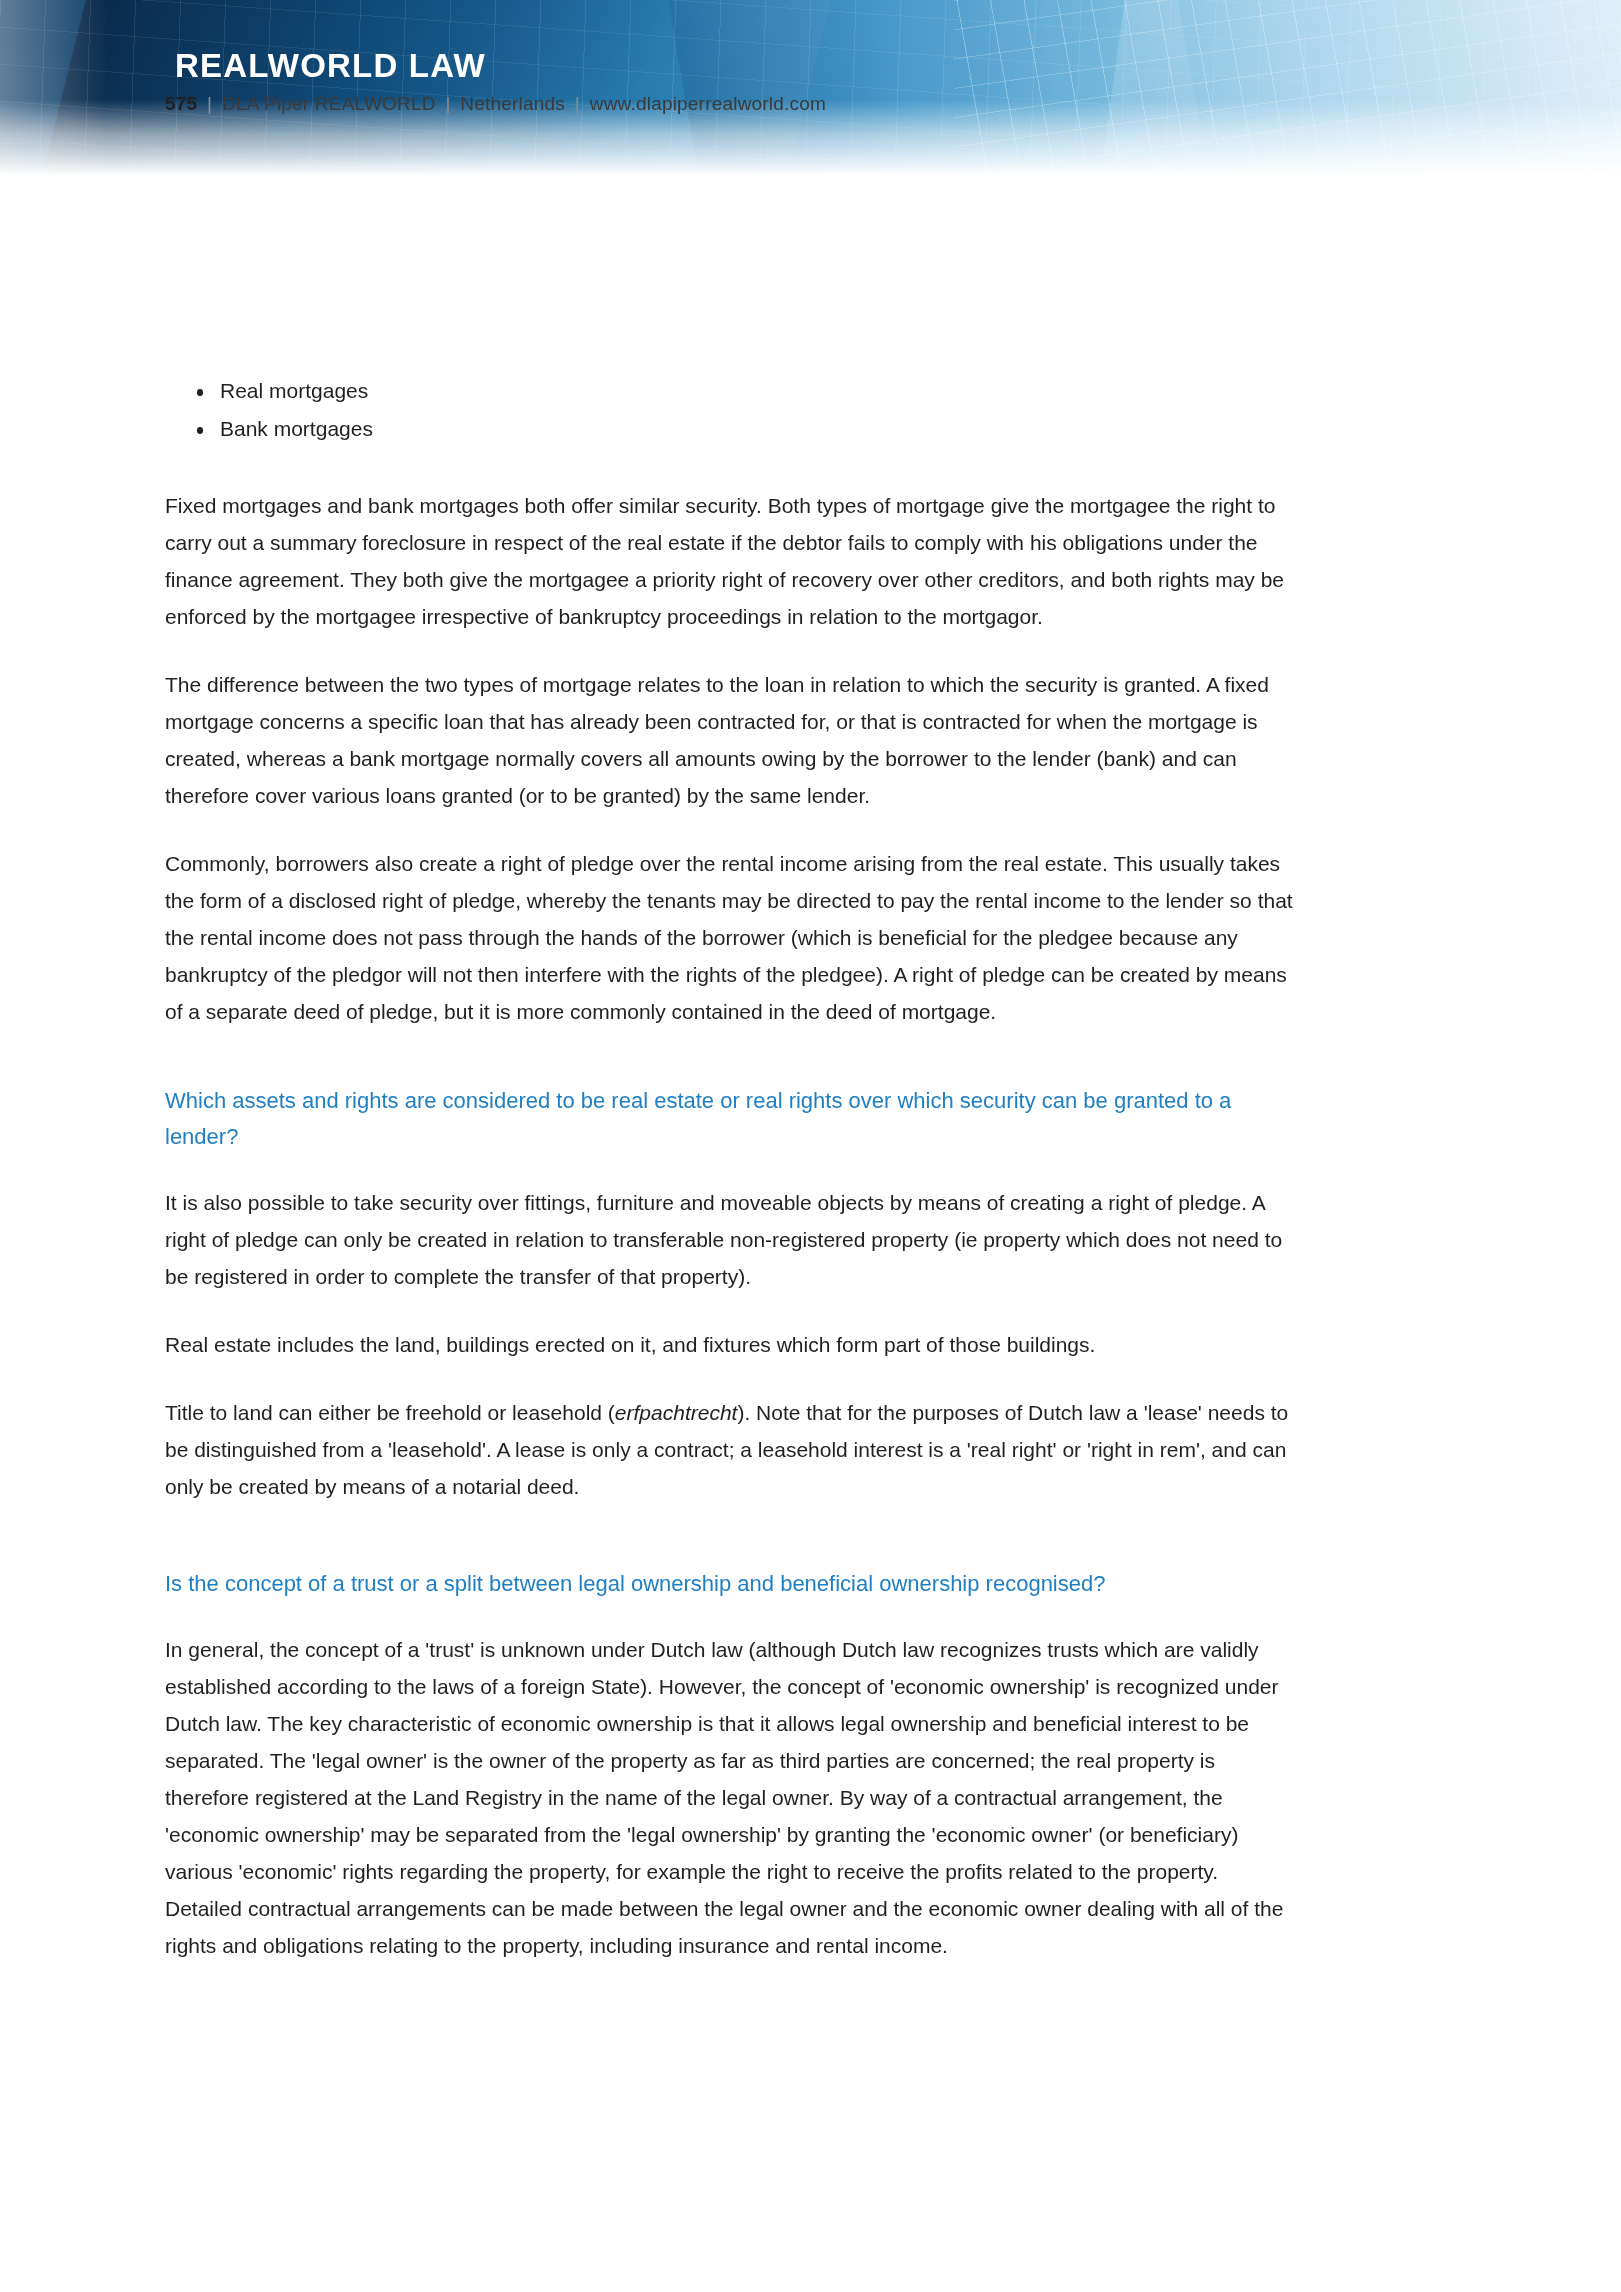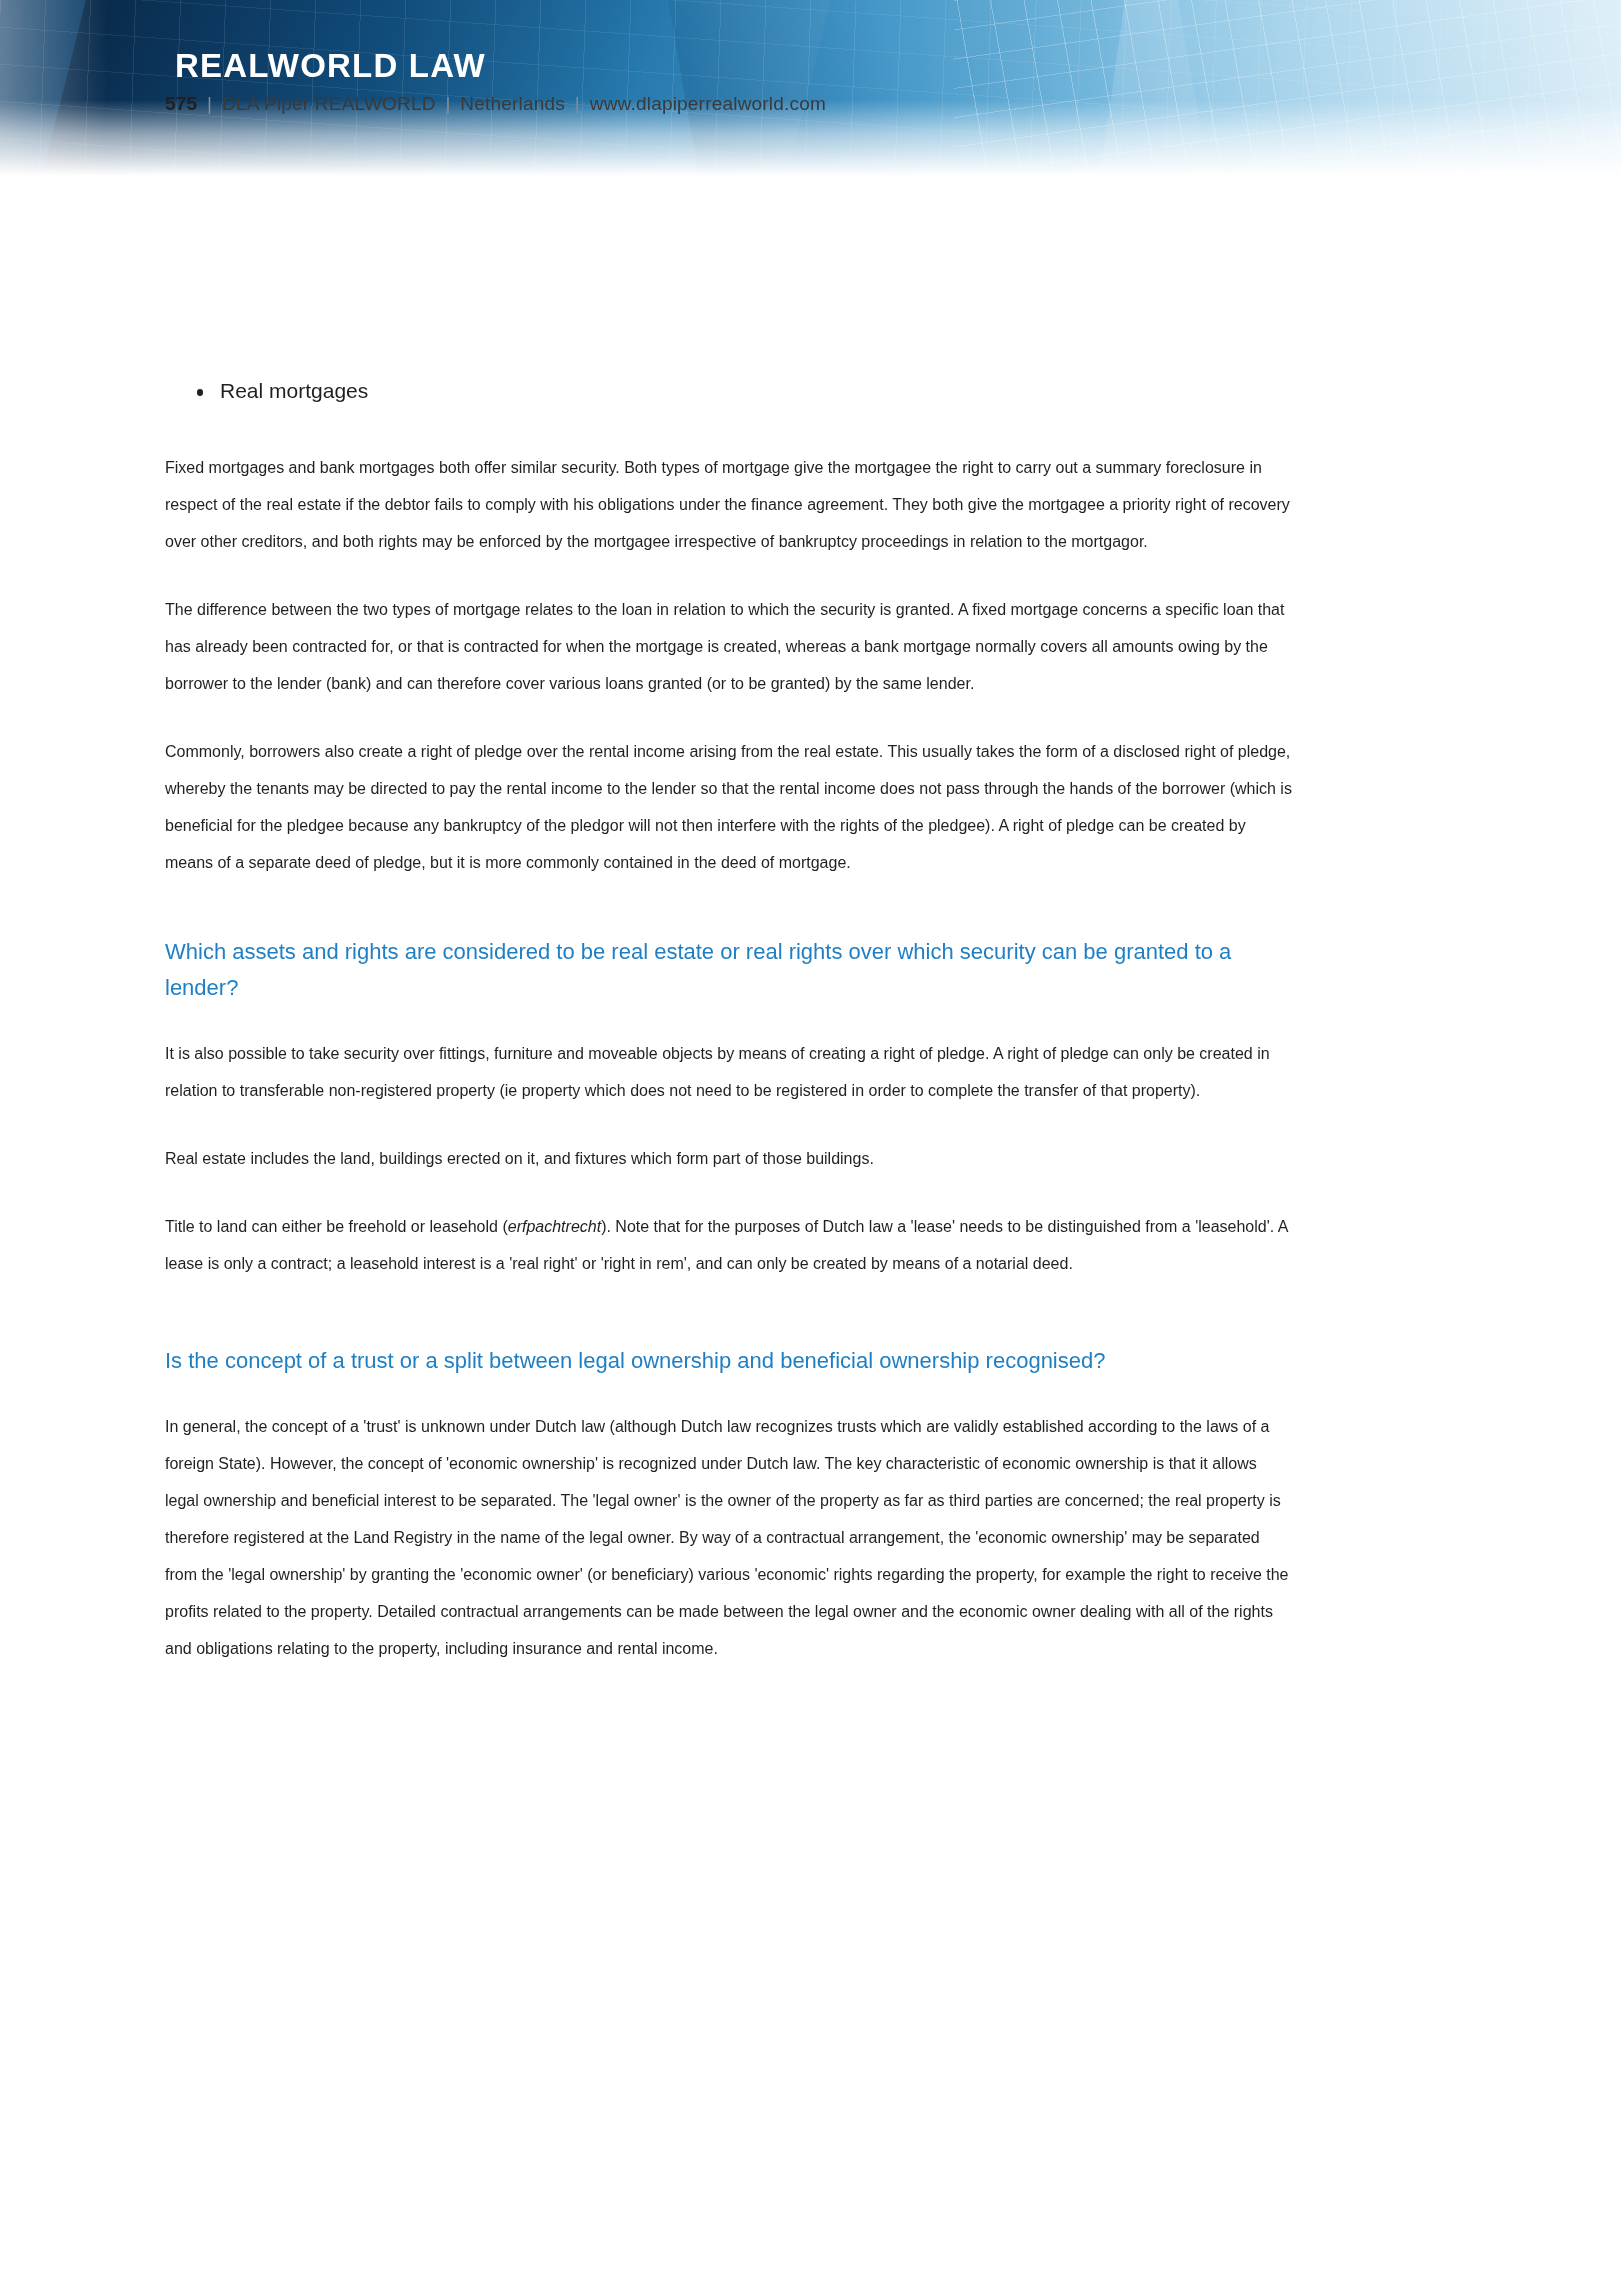--- a/index.html
+++ b/index.html
@@ -116,21 +116,21 @@
     left: -23.5px;
     top: 16.7px;
     width: 6.9px;
     height: 6.9px;
     border-radius: 50%;
     background: #231f20;
   }
 
   p.para {
     margin: 0 0 31px 0;
-    font-size: 16px;
+    font-size: 21px;
     line-height: 37px;
     color: #231f20;
     text-align: left;
   }
 
   h2.qhead {
     margin: 53px 0 29px 0;
     font-size: 22px;
     line-height: 36px;
     font-weight: normal;
@@ -173,20 +173,21 @@
   <div class="fadeLeft"></div>
   <div class="fade"></div>
   <div class="brand">REALWORLD LAW</div>
 </div>
 
 <div class="page">
   <div class="content">
 
     <ul class="bullets">
       <li>Real mortgages</li>
+      <li>Bank mortgages</li>
     </ul>
 
     <p class="para">Fixed mortgages and bank mortgages both offer similar security. Both types of mortgage give the mortgagee the right to carry out a summary foreclosure in respect of the real estate if the debtor fails to comply with his obligations under the finance agreement. They both give the mortgagee a priority right of recovery over other creditors, and both rights may be enforced by the mortgagee irrespective of bankruptcy proceedings in relation to the mortgagor.</p>
     <p class="para">The difference between the two types of mortgage relates to the loan in relation to which the security is granted. A fixed mortgage concerns a specific loan that has already been contracted for, or that is contracted for when the mortgage is created, whereas a bank mortgage normally covers all amounts owing by the borrower to the lender (bank) and can therefore cover various loans granted (or to be granted) by the same lender.</p>
     <p class="para">Commonly, borrowers also create a right of pledge over the rental income arising from the real estate. This usually takes the form of a disclosed right of pledge, whereby the tenants may be directed to pay the rental income to the lender so that the rental income does not pass through the hands of the borrower (which is beneficial for the pledgee because any bankruptcy of the pledgor will not then interfere with the rights of the pledgee). A right of pledge can be created by means of a separate deed of pledge, but it is more commonly contained in the deed of mortgage.</p>
 
     <h2 class="qhead">Which assets and rights are considered to be real estate or real rights over which security can be granted to a lender?</h2>
 
     <p class="para">It is also possible to take security over fittings, furniture and moveable objects by means of creating a right of pledge. A right of pledge can only be created in relation to transferable non-registered property (ie property which does not need to be registered in order to complete the transfer of that property).</p>
     <p class="para">Real estate includes the land, buildings erected on it, and fixtures which form part of those buildings.</p>

